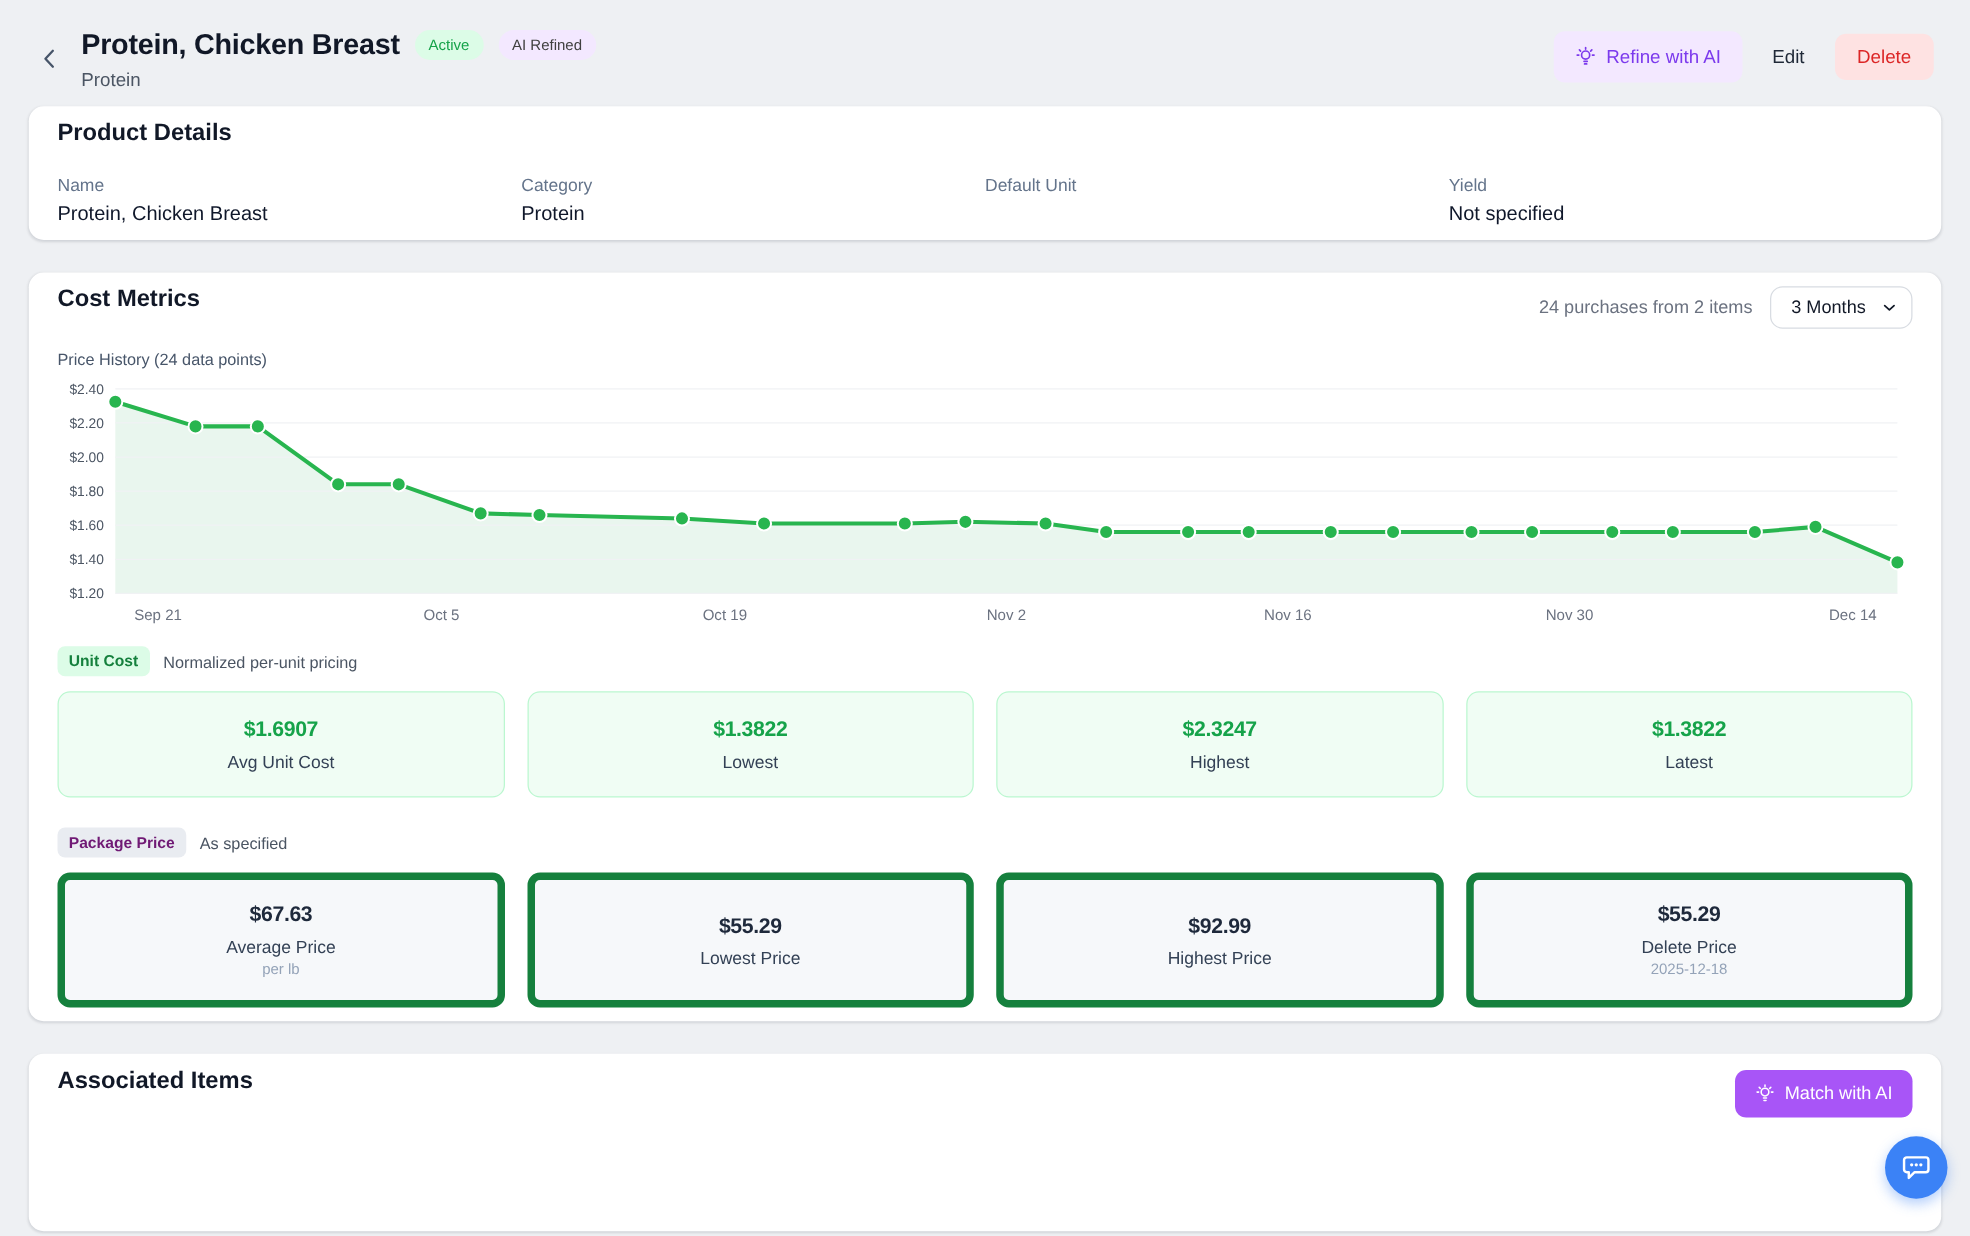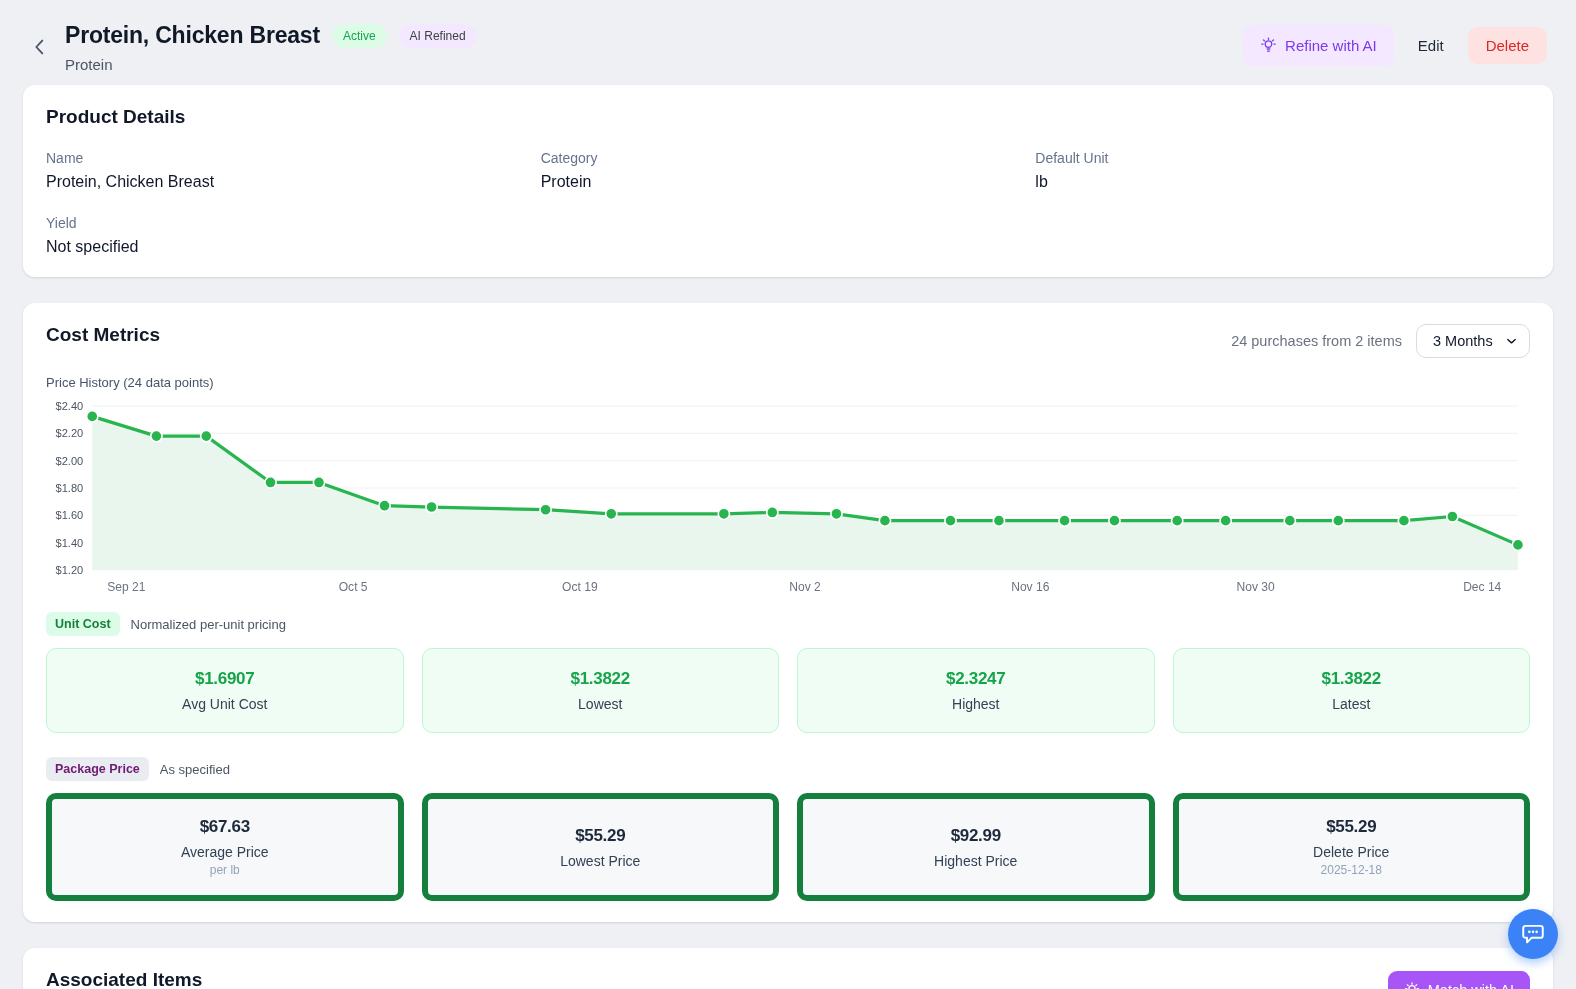--- a/index.html
+++ b/index.html
@@ -17,25 +17,25 @@
   .badge-ai{background:#f3e8ff;color:#404040;}
   .subtitle{font-size:15px;color:#4b5563;margin-top:7px;}
   .hdr-actions{display:flex;align-items:center;gap:20px;margin-top:3px;}
   .btn{border:none;border-radius:9px;font-size:15px;font-family:inherit;cursor:pointer;line-height:1;text-align:right;}
   .btn-refine{background:#f3e8ff;color:#7c3aed;padding:12px 17px;display:flex;align-items:center;gap:8px;font-weight:500;}
   .btn-edit{background:transparent;color:#1f2937;padding:10px 4px;}
   .btn-delete{background:#fee2e2;color:#dc2626;padding:11px 18px;}
 
   
   .card{background:#fff;border-radius:12px;box-shadow:0 1px 2px rgba(16,24,40,.07),0 1px 3px rgba(16,24,40,.06);
-    padding:21px 23px;margin-bottom:26px;}
+    padding:11px 23px;margin-bottom:26px;}
   .card-title{font-size:19px;font-weight:700;color:#111827;}
 
   
-  .pd-grid{display:grid;grid-template-columns:1fr 1fr 1fr;row-gap:24px;margin-top:22px;}
+  .pd-grid{display:grid;grid-template-columns:1fr 1fr 1fr 1fr;row-gap:24px;margin-top:22px;}
   .field-label{font-size:14px;color:#64748b;margin-bottom:7px;}
   .field-value{font-size:16px;color:#0f172a;}
 
   
   .cm-head{display:flex;justify-content:space-between;}
   .cm-right{display:flex;align-items:center;gap:14px;}
   .cm-summary{font-size:14.5px;color:#6b7280;}
   .select-wrap{position:relative;}
   select{appearance:none;-webkit-appearance:none;font-family:inherit;font-size:14.5px;color:#111827;
     background:#fff;border:1px solid #d8dce2;border-radius:10px;padding:8px 36px 8px 16px;cursor:pointer;}
@@ -117,21 +117,20 @@
       <div>
         <div class="field-label">Name</div>
         <div class="field-value">Protein, Chicken Breast</div>
       </div>
       <div>
         <div class="field-label">Category</div>
         <div class="field-value">Protein</div>
       </div>
       <div>
         <div class="field-label">Default Unit</div>
-        <div class="field-value">lb</div>
       </div>
       <div>
         <div class="field-label">Yield</div>
         <div class="field-value">Not specified</div>
       </div>
     </div>
   </div>
 
   <div class="card">
     <div class="cm-head">

